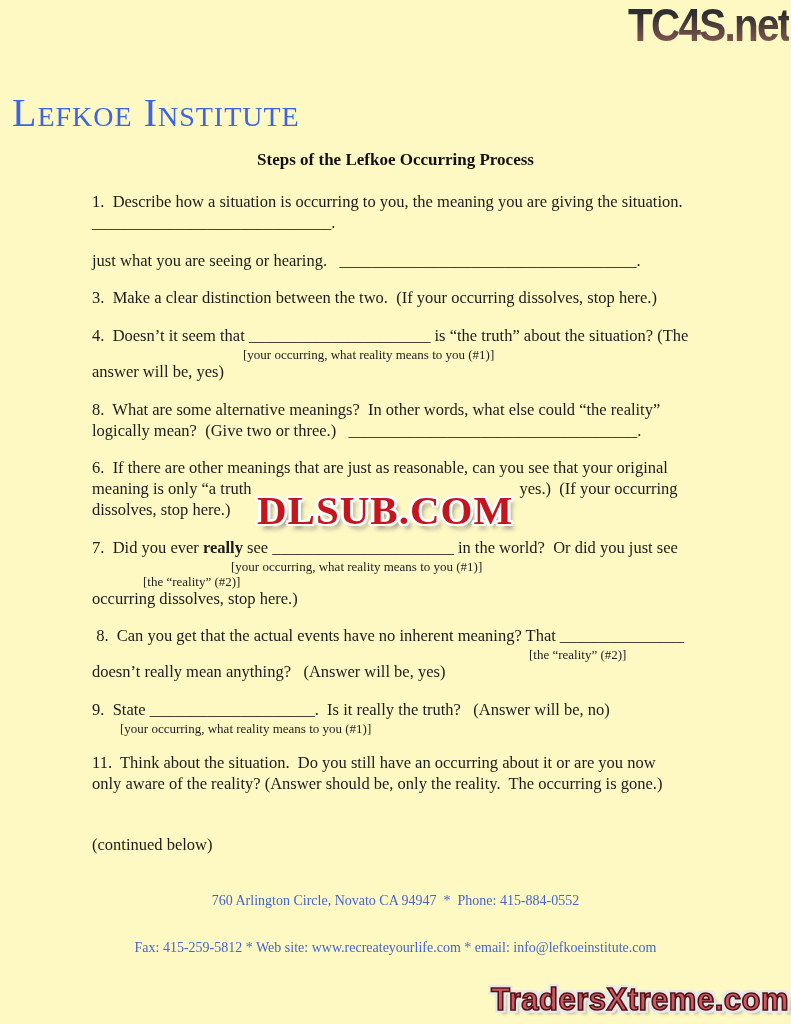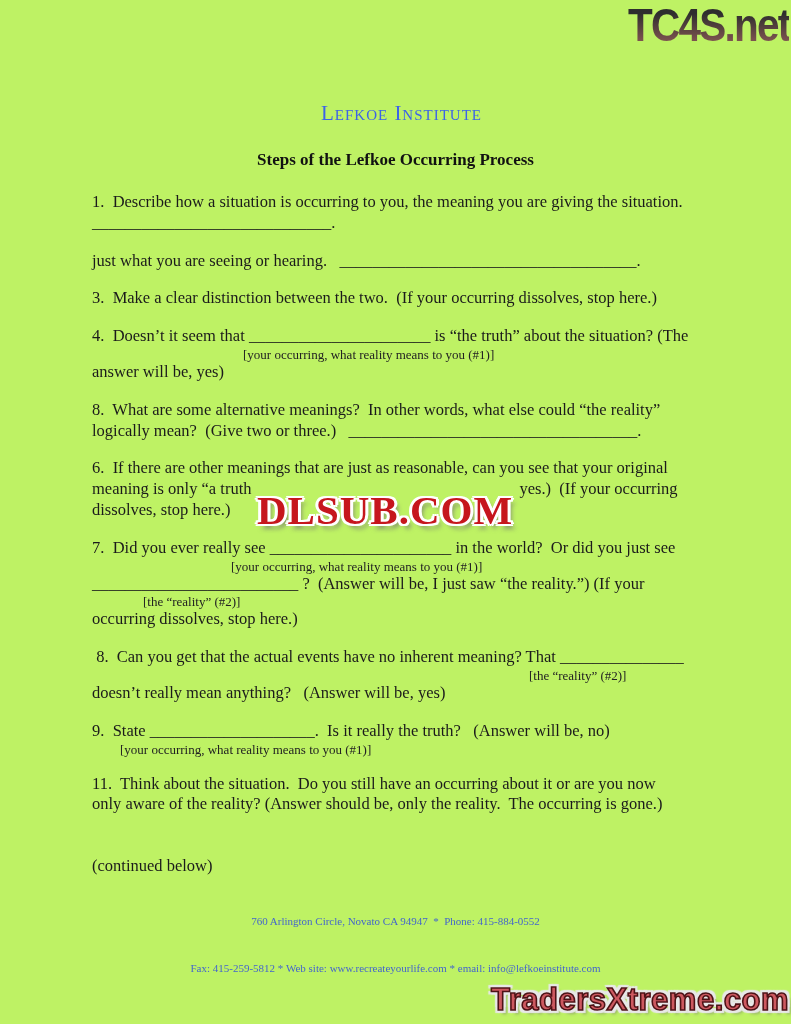--- a/index.html
+++ b/index.html
@@ -1,76 +1,75 @@
 <!DOCTYPE html>
 <html><head>
 <meta charset="utf-8">
 <style>
   html,body { margin:0; padding:0; background:#888; }
   .page {
     position:relative;
     width:791px; height:1024px;
     margin:0 auto;
-    background:#bef264;
+    background:#fef9c3;
     font-family:"Liberation Serif", serif;
     color:#1b1b1b;
     overflow:hidden;
   }
   
   .tc4s {
     position:absolute; top:2px; right:2px;
     font-family:"Liberation Sans", sans-serif;
     font-weight:900; font-size:46px; line-height:46px;
     letter-spacing:-2px;
     transform:scaleX(.88); transform-origin:top right;
     color:#5a4542;
     background:linear-gradient(#2e2e2e 25%, #8a5a55 95%);
     -webkit-background-clip:text; background-clip:text;
     -webkit-text-fill-color:transparent;
   }
   .title {
     margin:96px 0 0 12px;
-    text-align:center;
     font-variant:small-caps;
     font-weight:400;
-    font-size:21px; line-height:34px;
+    font-size:40px; line-height:34px;
     letter-spacing:1px;
     color:#3c63e8;
   }
   .subtitle {
     margin:19px 0 0 0;
     text-align:center;
     font-weight:700;
     font-size:17px; line-height:21px;
     color:#111;
   }
   .doc-body {
     margin:22px 67px 0 92px;
   }
   .para { margin:0 0 17px 0; }
   .line {
     white-space:pre;
     font-size:16.5px; line-height:20.8px;
     position:relative;
   }
-  .line .bold { font-weight:400; }
+  .line .bold { font-weight:700; }
   .annotation {
     font-size:13px; line-height:15px;
     color:#222;
   }
   .gap { display:inline-block; }
   .continued {
     margin:40px 0 0 92px;
     font-size:16.5px; line-height:21px;
     white-space:pre;
   }
   .footer {
     margin-top:7px;
     text-align:center;
-    font-size:11px; line-height:15.5px;
+    font-size:14px; line-height:15.5px;
     color:#4466cc;
     white-space:pre;
   }
   
   .dlsub {
     position:absolute; left:257px; top:488px;
     font-family:"Liberation Serif", serif;
     font-weight:700; font-size:41px; line-height:44px;
     letter-spacing:1px;
     color:#c6161d;
@@ -127,21 +126,20 @@
         <div class="line"><span>logically mean?  (Give two or three.)   ___________________________________.</span></div>
       </div>
       <div class="para">
         <div class="line"><span>6.  If there are other meanings that are just as reasonable, can you see that your original</span></div>
         <div class="line"><span>meaning is only “a truth</span><span class="gap" style="width: 268px;"></span><span>yes.)  (If your occurring</span></div>
         <div class="line"><span>dissolves, stop here.)</span></div>
       </div>
       <div class="para">
         <div class="line"><span>7.  Did you ever </span><span class="bold">really</span><span> see ______________________ in the world?  Or did you just see</span></div>
         <div class="line annotation" style="padding-left: 139px;"><span>[your occurring, what reality means to you (#1)]</span></div>
-        <div class="line"><span>_________________________ ?  (Answer will be, I just saw “the reality.”) (If your</span></div>
         <div class="line annotation" style="padding-left: 51px;"><span>[the “reality” (#2)]</span></div>
         <div class="line"><span>occurring dissolves, stop here.)</span></div>
       </div>
       <div class="para">
         <div class="line"><span> 8.  Can you get that the actual events have no inherent meaning? That _______________</span></div>
         <div class="line annotation" style="padding-left: 437px;"><span>[the “reality” (#2)]</span></div>
         <div class="line"><span>doesn’t really mean anything?   (Answer will be, yes)</span></div>
       </div>
       <div class="para">
         <div class="line"><span>9.  State ____________________.  Is it really the truth?   (Answer will be, no)</span></div>

